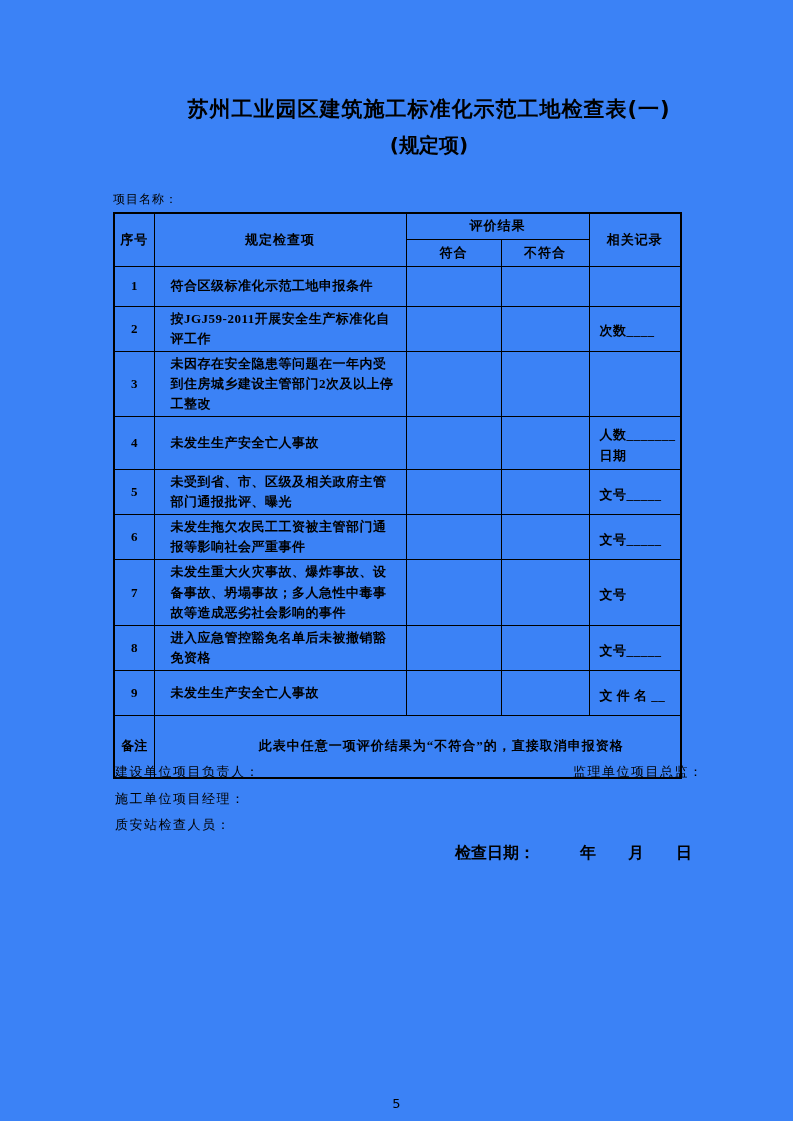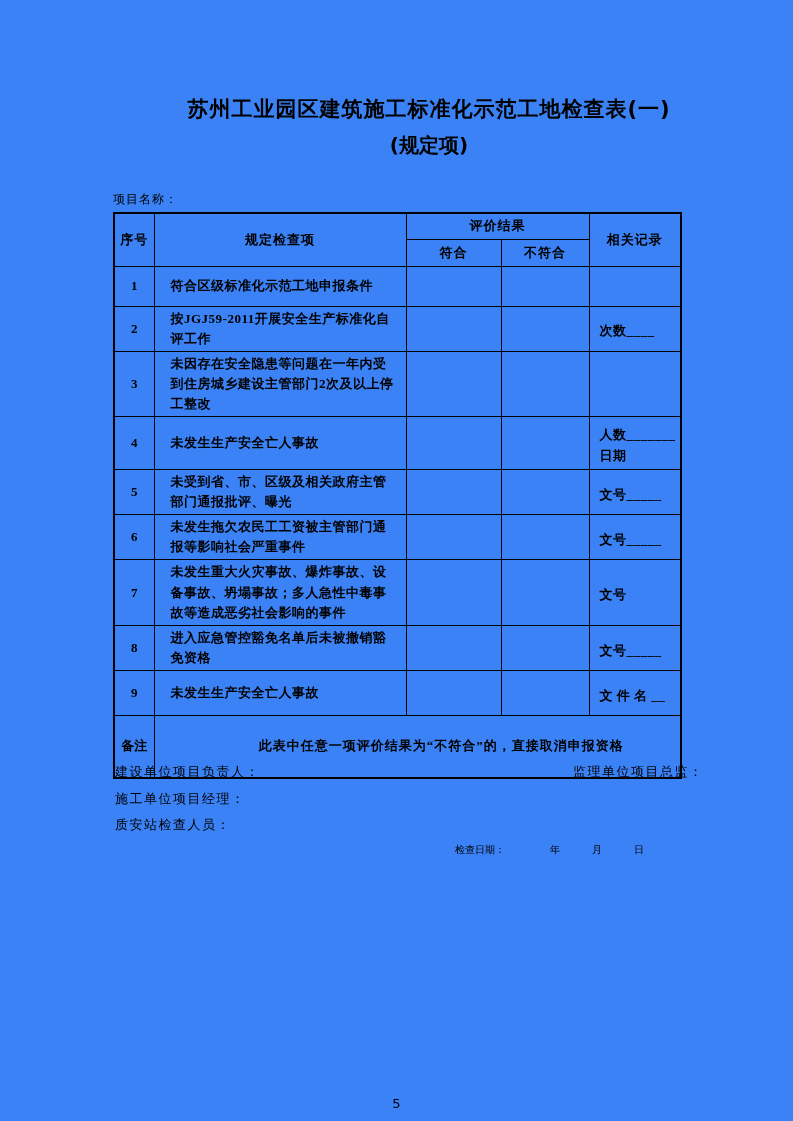--- a/index.html
+++ b/index.html
@@ -88,22 +88,22 @@
   .footer-right {
     position: absolute;
     left: 458px;
     top: 0;
     white-space: nowrap;
   }
   .date-line {
     position: absolute;
     top: 843px;
     left: 455px;
-    font-size: 10px;
-    font-weight: normal;
+    font-size: 16px;
+    font-weight: bold;
     font-family: "DejaVu Sans", sans-serif;
     white-space: nowrap;
   }
   .date-line .gap1 { margin-left: 45px; }
   .date-line .gap2 { margin-left: 32px; }
   .page-number {
     position: absolute;
     top: 1096px;
     left: 0;
     width: 100%;

